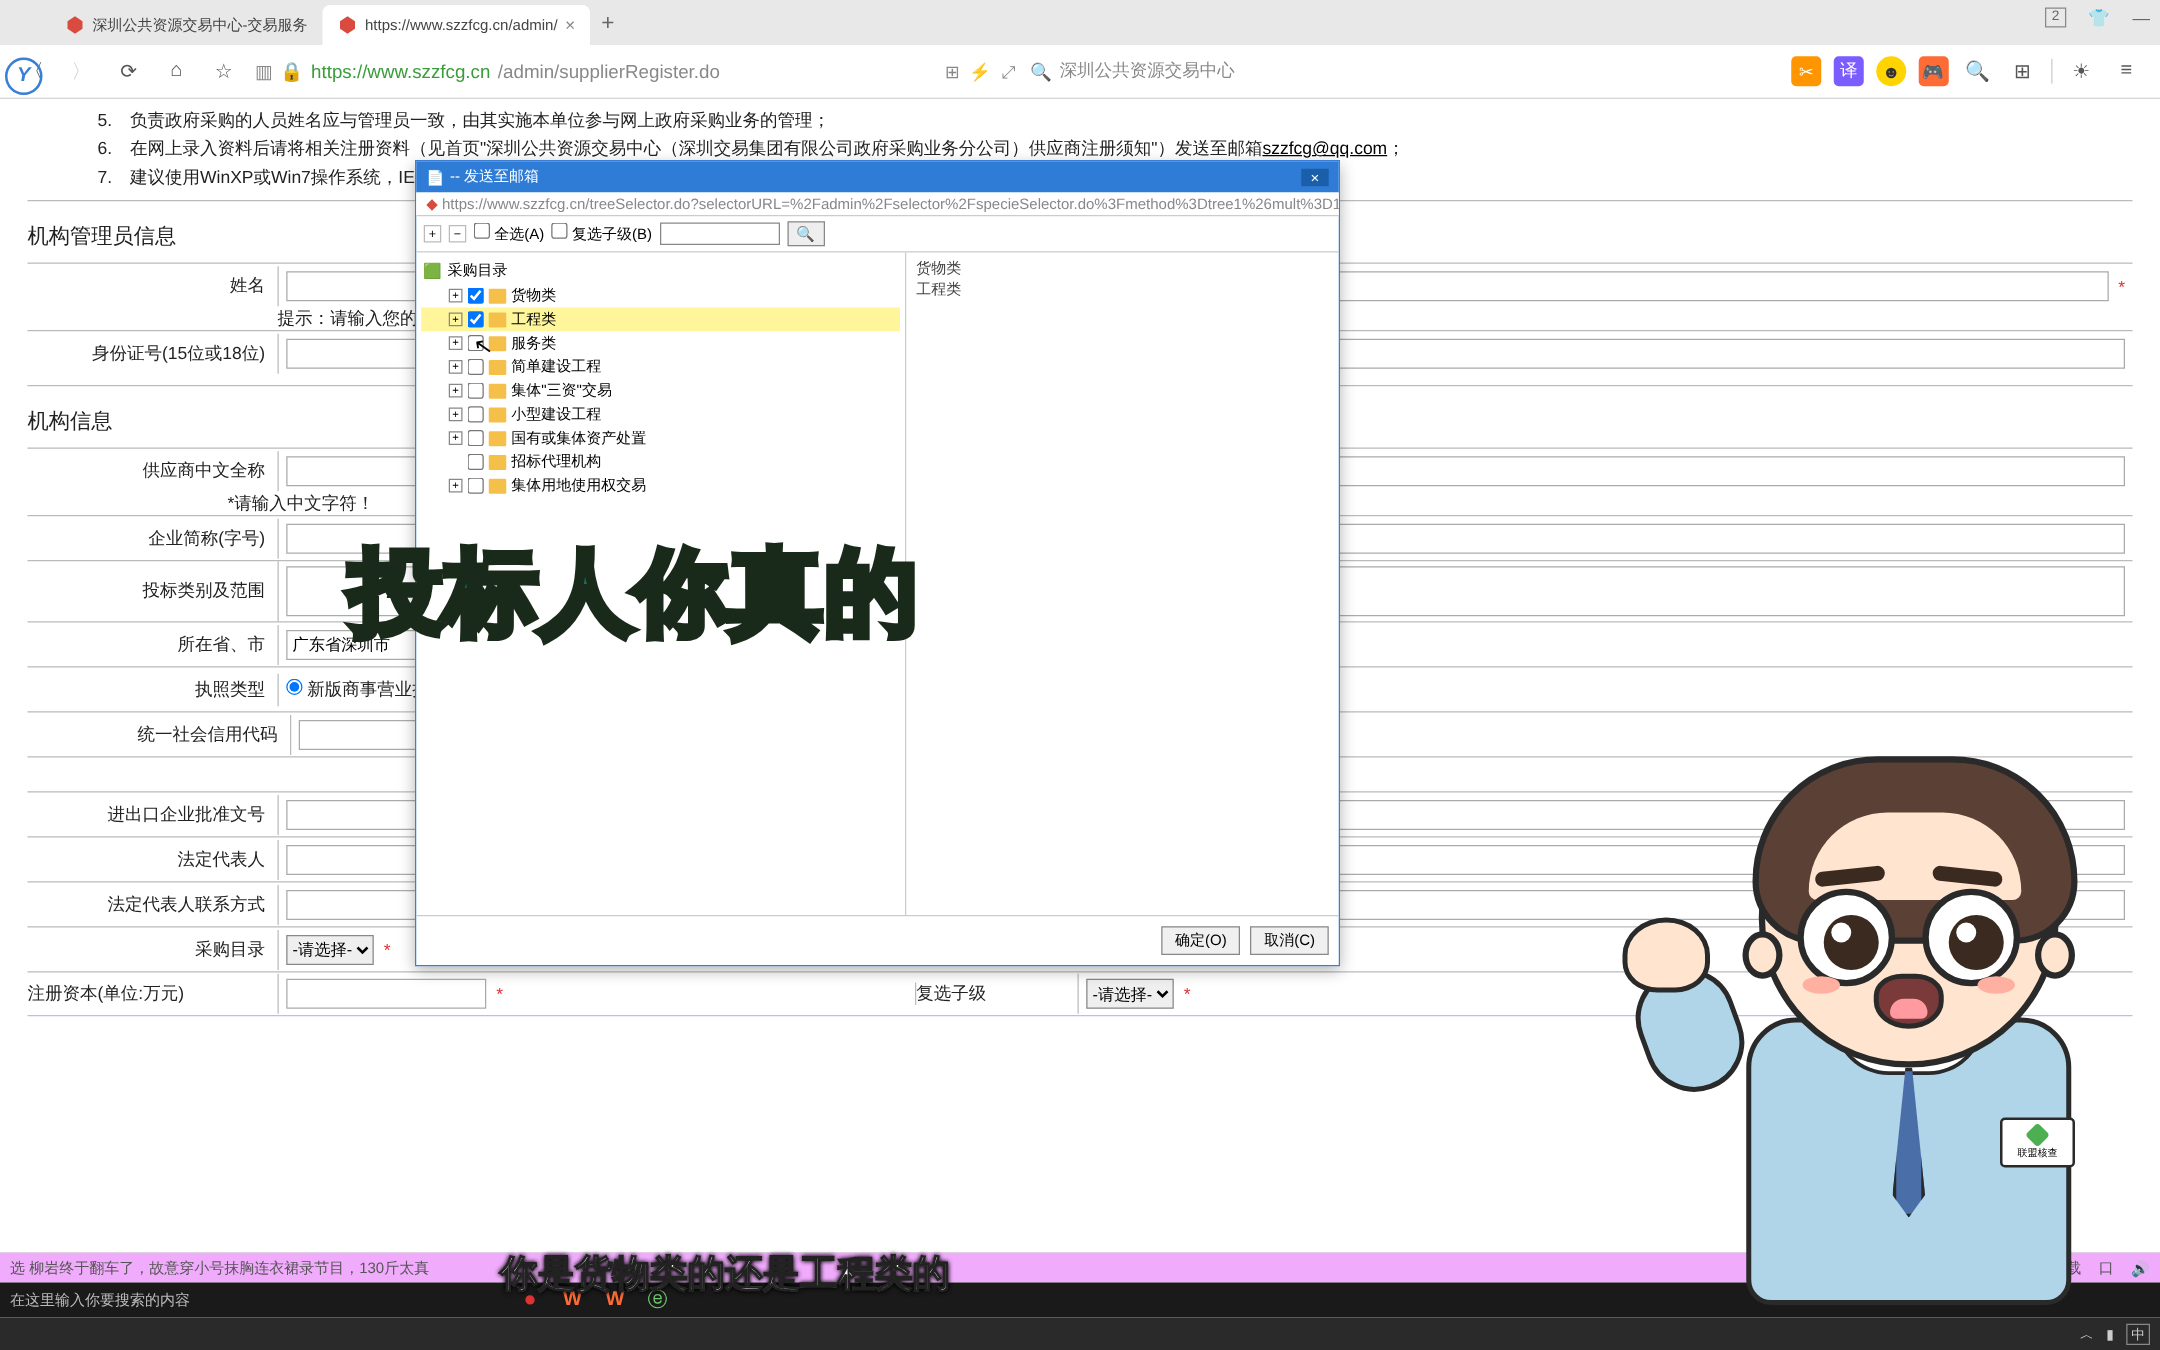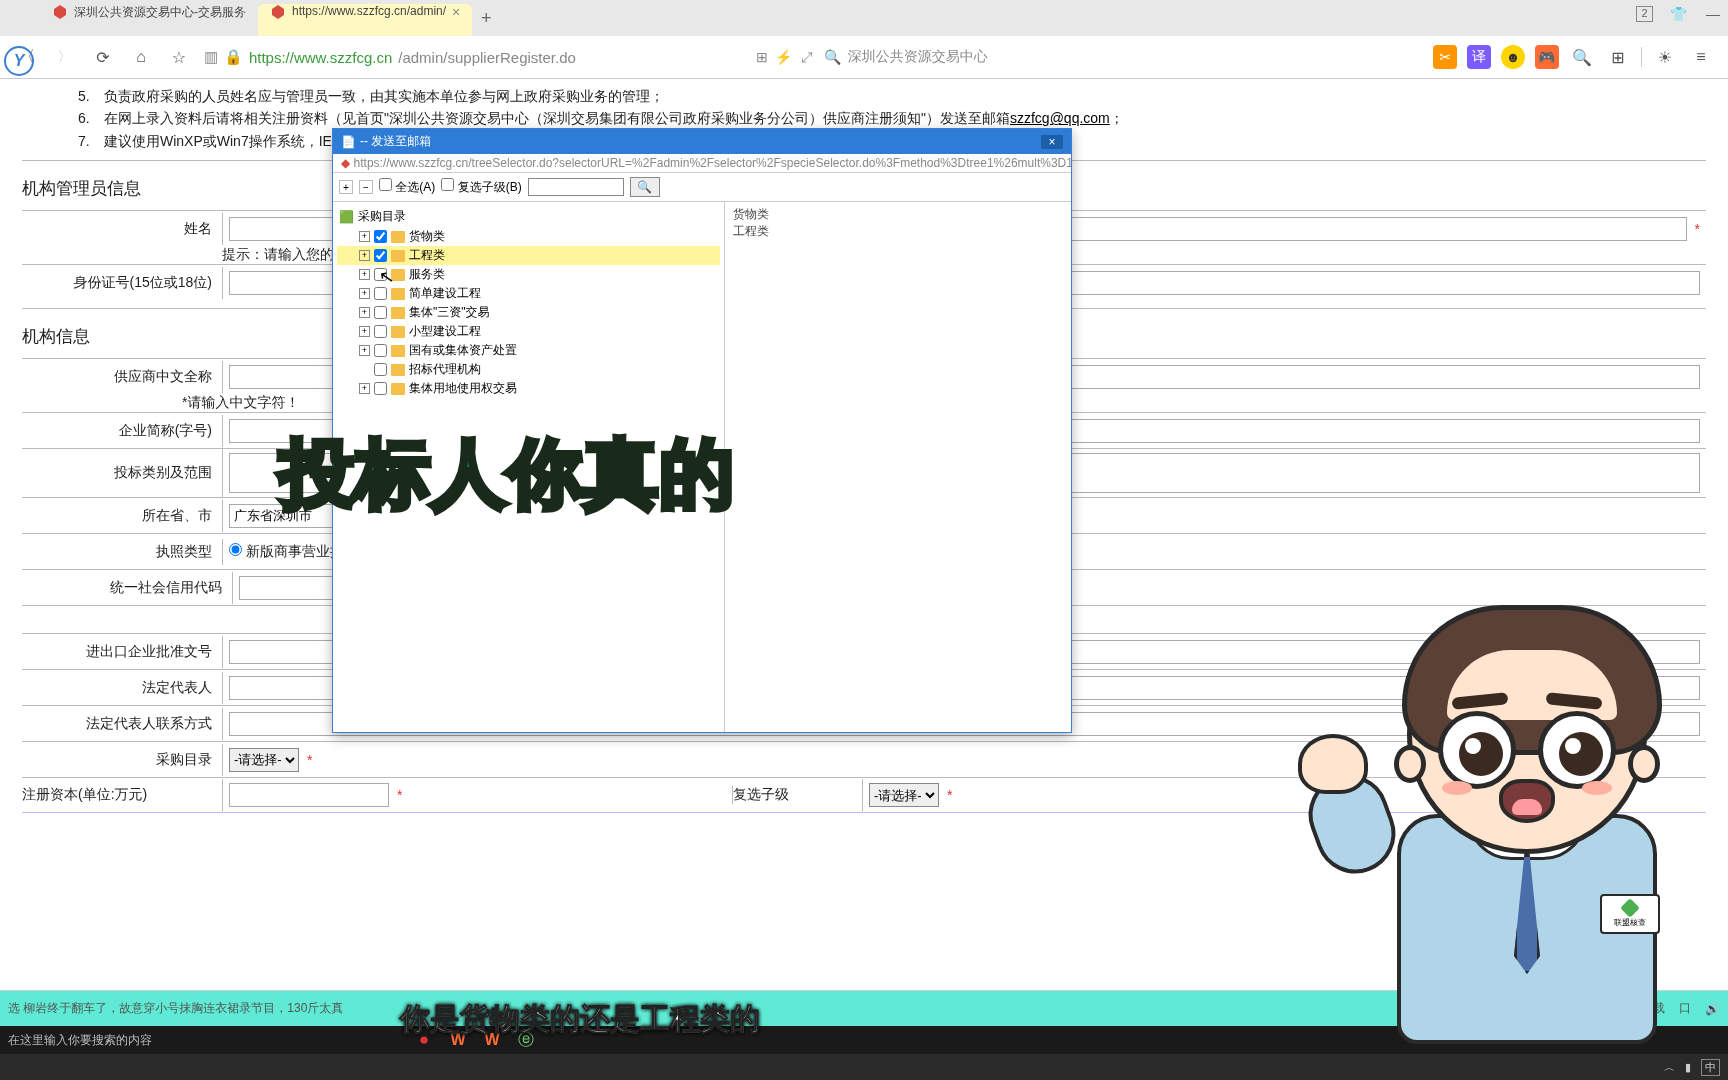--- a/index.html
+++ b/index.html
@@ -1,22 +1,22 @@
 <!DOCTYPE html>
 <html><head>
 <meta charset="utf-8">
 <style>
 * { margin:0; padding:0; box-sizing:border-box; font-family:"Microsoft YaHei","SimSun",Arial,sans-serif; }
 body { width:1728px; height:1080px; background:#fff; overflow:hidden; position:relative; }
 
 
 .browser-chrome { background:#f5f5f5; border-bottom:1px solid #ccc; }
 .tabs-row { display:flex; align-items:center; height:36px; padding-left:40px; background:#e8e8e8; }
-.tab { display:flex; align-items:flex-start; gap:6px; padding:0 12px; height:32px; margin-top:4px; border-radius:6px 6px 0 0; font-size:12px; color:#444; max-width:240px; white-space:nowrap; overflow:hidden; }
-.tab.active { background:#fef9c3; }
+.tab { display:flex; align-items:center; gap:6px; padding:0 12px; height:32px; margin-top:4px; border-radius:6px 6px 0 0; font-size:12px; color:#444; max-width:240px; white-space:nowrap; overflow:hidden; }
+.tab.active { background:#ffffff; }
 .tab .favicon { width:16px; height:16px; display:inline-block; }
 .tab .close { color:#888; font-size:14px; cursor:pointer; }
 .new-tab { width:28px; text-align:center; font-size:18px; color:#666; cursor:pointer; }
 .win-controls { position:absolute; right:8px; top:6px; display:flex; gap:18px; color:#666; font-size:14px; }
 .win-controls span { cursor:pointer; }
 
 .addr-row { display:flex; align-items:center; height:42px; padding:0 14px; gap:12px; background:#fff; }
 .nav-btn { width:26px; height:26px; display:flex; align-items:center; justify-content:center; color:#555; cursor:pointer; font-size:16px; }
 .url-bar { flex:0 0 540px; display:flex; align-items:center; gap:6px; font-size:15px; }
 .url-bar .lock { color:#4caf50; }
@@ -93,21 +93,21 @@
 .avatar .mouth { position:absolute; width:56px; height:44px; background:#7a3a3a; border:4px solid #2a2a2a; border-radius:40% 40% 50% 50%; bottom:26px; left:50%; transform:translateX(-50%);}
 .avatar .mouth::after{content:""; position:absolute; bottom:4px; left:50%; transform:translateX(-50%); width:30px; height:16px; background:#ff9aa0; border-radius:14px 14px 6px 6px;}
 .avatar .blush { position:absolute; width:30px; height:14px; background:#ffb0a0; border-radius:50%; bottom:54px; }
 .avatar .blush.left{left:30px;} .avatar .blush.right{right:30px;}
 .avatar .ear { position:absolute; width:32px; height:38px; background:#ffe5cf; border:5px solid #2a2a2a; border-radius:50%; top:126px; }
 .avatar .ear.left{left:-18px;} .avatar .ear.right{right:-18px;}
 .avatar .arm { position:absolute; bottom:170px; left:-30px; width:80px; height:100px; background:#b0d4e8; border:4px solid #2a2a2a; border-radius:40px; transform:rotate(-20deg); z-index:-1;}
 .avatar .hand { position:absolute; bottom:250px; left:-44px; width:70px; height:60px; background:#ffe5cf; border:4px solid #2a2a2a; border-radius:50% 50% 40% 40%; }
 
 
-.bookmark-bar { position:absolute; left:0; right:0; bottom:54px; height:36px; background:#5eead4; border-top:1px solid #ccc; display:flex; align-items:center; font-size:12px; color:#555; padding:0 8px; gap:12px;}
+.bookmark-bar { position:absolute; left:0; right:0; bottom:54px; height:24px; background:#f0abfc; border-top:1px solid #ccc; display:flex; align-items:center; font-size:12px; color:#555; padding:0 8px; gap:12px;}
 .bookmark-bar .bm-right { margin-left:auto; display:flex; gap:14px; align-items:center;}
 .taskbar { position:absolute; left:0; right:0; bottom:26px; height:28px; background:#1a1a1a; display:flex; align-items:center; padding:0 8px; gap:10px; }
 .taskbar .search { color:#bbb; font-size:12px; }
 .taskbar .tb-item { width:24px; height:24px; display:flex; align-items:center; justify-content:center; }
 .sysbar { position:absolute; left:0; right:0; bottom:0; height:26px; background:#2a2a2a; display:flex; align-items:center; justify-content:flex-end; padding:0 8px; gap:10px; color:#ccc; font-size:11px; }
 
 
 .cursor { position:absolute; left:379px; top:266px; z-index:80; font-size:18px; color:#000; transform:rotate(-10deg); }
 
 
@@ -357,20 +357,24 @@
             <span class="folder-icon"></span>
             <span>集体用地使用权交易</span>
           </div>
         </div>
     </div>
     <div class="result-panel">
       <div>货物类</div>
       <div>工程类</div>
     </div>
   </div>
+  <div class="dialog-buttons">
+    <button>确定(O)</button>
+    <button>取消(C)</button>
+  </div>
 </div>
 
 <div class="cursor">↖</div>
 
 <div class="overlay-text">
   <div>投标人你真的</div>
 </div>
 <div class="subtitle">你是货物类的还是工程类的</div>
 
 <div class="avatar">

